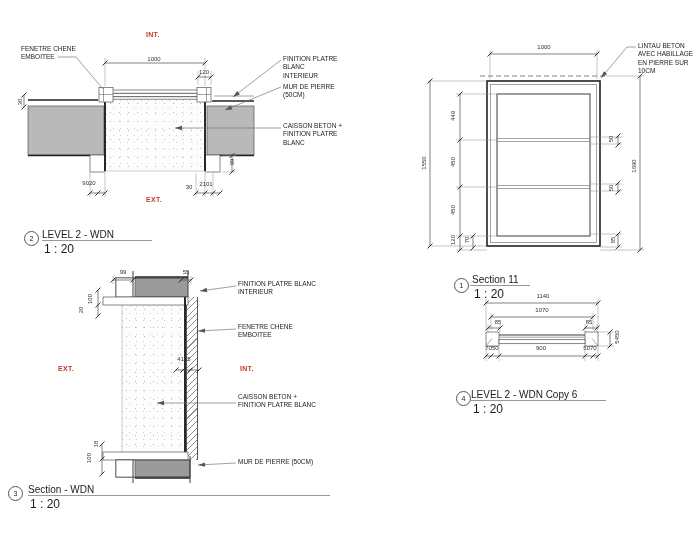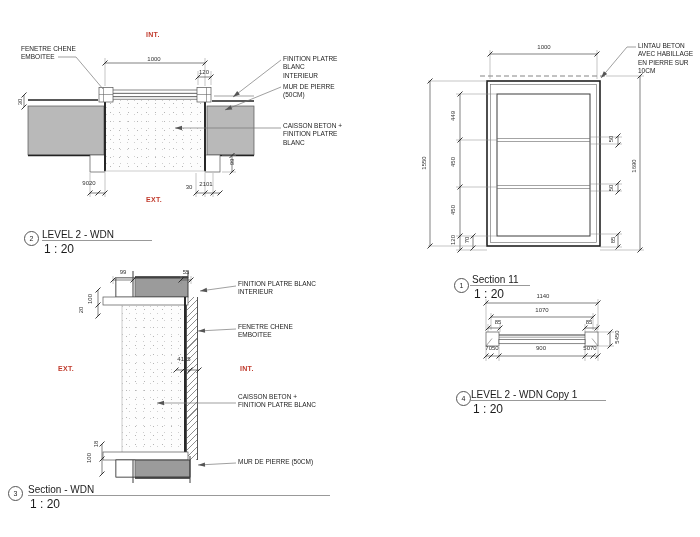--- a/index.html
+++ b/index.html
@@ -310,18 +310,18 @@
   </svg>
   <div class="dim-t" style="left:128px;top:13px;width:30px;">1140</div>
   <div class="dim-t" style="left:127px;top:27px;width:30px;">1070</div>
   <div class="dim-t" style="left:89px;top:39px;width:18px;">85</div>
   <div class="dim-t" style="left:180px;top:39px;width:18px;">85</div>
   <div class="vdim" style="left:202px;top:54px;">5450</div>
   <div class="dim-t" style="left:77px;top:65px;width:30px;">7050</div>
   <div class="dim-t" style="left:126px;top:65px;width:30px;">900</div>
   <div class="dim-t" style="left:175px;top:65px;width:30px;">5070</div>
   <div class="vnum" style="left:56px;top:111px;">4</div>
-  <div class="vtitle" style="left:71px;top:109px;">LEVEL 2 - WDN Copy 1</div>
+  <div class="vtitle" style="left:71px;top:109px;">LEVEL 2 - WDN Copy 6</div>
   <div class="ulbar" style="left:71px;top:120px;width:135px;"></div>
   <div class="vscale" style="left:73px;top:122px;">1 : 20</div>
 </div>
 
 </div>
 
 </body></html>

